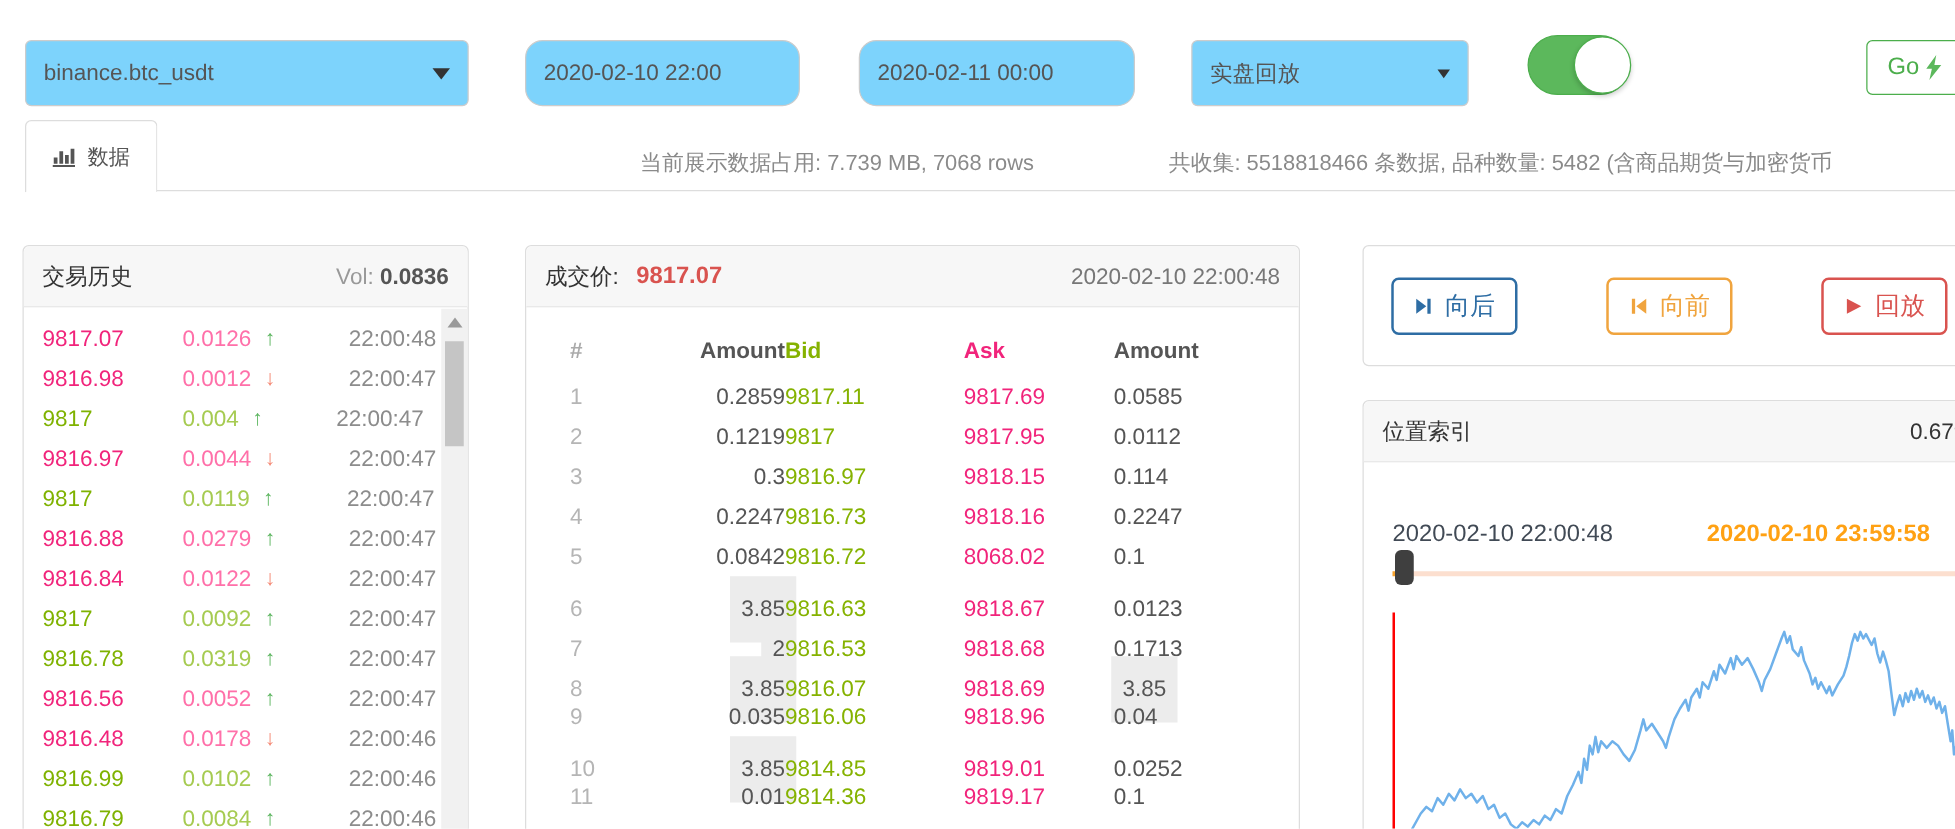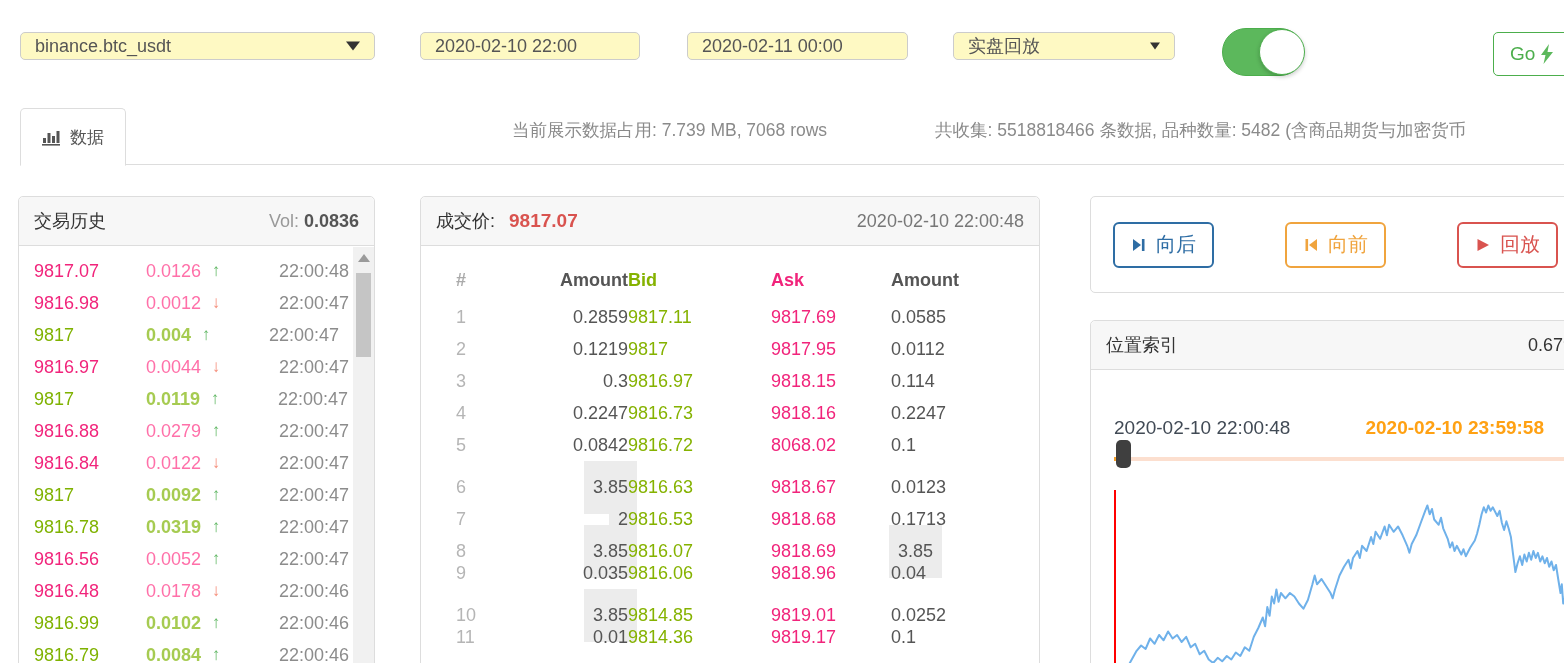--- a/index.html
+++ b/index.html
@@ -4,49 +4,49 @@
 <style>
   * { margin:0; padding:0; box-sizing:border-box; }
   html,body { width:1564px; height:663px; }
   body {
     position:relative; overflow:hidden; background:#fff;
     font-family:"Liberation Sans","DejaVu Sans",sans-serif; color:#555;
   }
 
   
   .ctrl {
-    position:absolute; height:28px; border:1px solid #ccc; border-radius:5px;
-    background:#fef9c3; font-size:18px; color:#555; display:flex; align-items:center;
+    position:absolute; height:53px; border:1px solid #ccc; border-radius:5px;
+    background:#7dd3fc; font-size:18px; color:#555; display:flex; align-items:center;
     padding:0 14px;
   }
   .sel-symbol { left:20px; top:32px; width:355px; }
   .inp-start  { left:420px; top:32px; width:220px; }
   .inp-end    { left:687px; top:32px; width:221px; }
   .sel-mode   { left:953px; top:32px; width:222px; }
-  input.ctrl { outline:none; }
+  input.ctrl { outline:none;border-radius:14px; }
   .caret-lg { position:absolute; right:14px; top:50%; transform:translateY(-50%);
     width:0; height:0; border-left:7px solid transparent; border-right:7px solid transparent;
     border-top:9px solid #333; }
   .caret-sm { position:absolute; right:14px; top:50%; transform:translateY(-50%);
     width:0; height:0; border-left:5px solid transparent; border-right:5px solid transparent;
     border-top:7px solid #333; }
 
   .toggle { position:absolute; left:1222px; top:28px; width:82px; height:48px;
     background:#5cb85c; border:1px solid #4cae4c; border-radius:24px; cursor:pointer; }
   .toggle-knob { position:absolute; right:-2px; top:0; width:46px; height:46px;
     background:#fff; border:1px solid #4cae4c; border-radius:50%;
     box-shadow:0 2px 4px rgba(0,0,0,.2); }
 
   .go-btn { position:absolute; left:1493px; top:32px; width:92px; height:44px;
     background:#fff; border:1px solid #4cae4c; border-radius:5px; color:#4cae4c;
     font-size:19px; display:flex; align-items:center; justify-content:flex-start;
     padding-left:16px; gap:5px; cursor:pointer; }
 
   
-  .tabs-row { position:absolute; left:20px; right:0; top:108px; height:57px;
+  .tabs-row { position:absolute; left:20px; right:0; top:96px; height:57px;
     border-bottom:1px solid #ddd; }
   .tab { position:absolute; left:0; top:0; height:58px; padding:0 21px;
     background:#fff; border:1px solid #ddd; border-bottom:1px solid #fff;
     border-radius:5px 5px 0 0; display:flex; align-items:center; gap:9px;
     font-size:17px; color:#555; cursor:pointer; z-index:2; }
   .stat { position:absolute; top:118px; font-size:17.5px; color:#8a8a8a; white-space:nowrap; }
   .stat1 { left:512px; }
   .stat2 { left:935px; }
 
   
@@ -66,21 +66,21 @@
   
   .trades { position:absolute; top:50px; left:0; right:0; bottom:0; overflow:hidden; padding-top:8px; }
   .trade-row { display:grid; grid-template-columns:112px 1fr 30px 118px;
     height:32px; align-items:center; padding-left:15px; padding-right:45px; font-size:18px; }
   .trade-row .t-amount { text-align:right; }
   .trade-row .t-arrow { text-align:center; font-weight:bold; font-size:17px; }
   .trade-row .t-time { text-align:right; color:#8c8c8c; }
   .tone-pink  .t-price { color:#f1247b; }
   .tone-pink  .t-amount { color:#ff70a9; }
   .tone-green .t-price { color:#7fb200; }
-  .tone-green .t-amount { color:#a6cb51;font-weight:bold; }
+  .tone-green .t-amount { color:#a6cb51; }
   .dir-up   { color:#5fb762; }
   .dir-down { color:#f58a76; }
 
   .scrollbar { position:absolute; top:50px; right:0; bottom:0; width:21px;
     background:#f1f1f1; border-radius:0 0 4px 0; }
   .scroll-up { height:22px; display:flex; align-items:center; justify-content:center; }
   .tri-up { width:0; height:0; border-left:6px solid transparent;
     border-right:6px solid transparent; border-bottom:8px solid #9a9a9a; }
   .scroll-thumb { position:absolute; top:26px; left:3px; width:15px; height:84px;
     background:#c5c5c5; }

